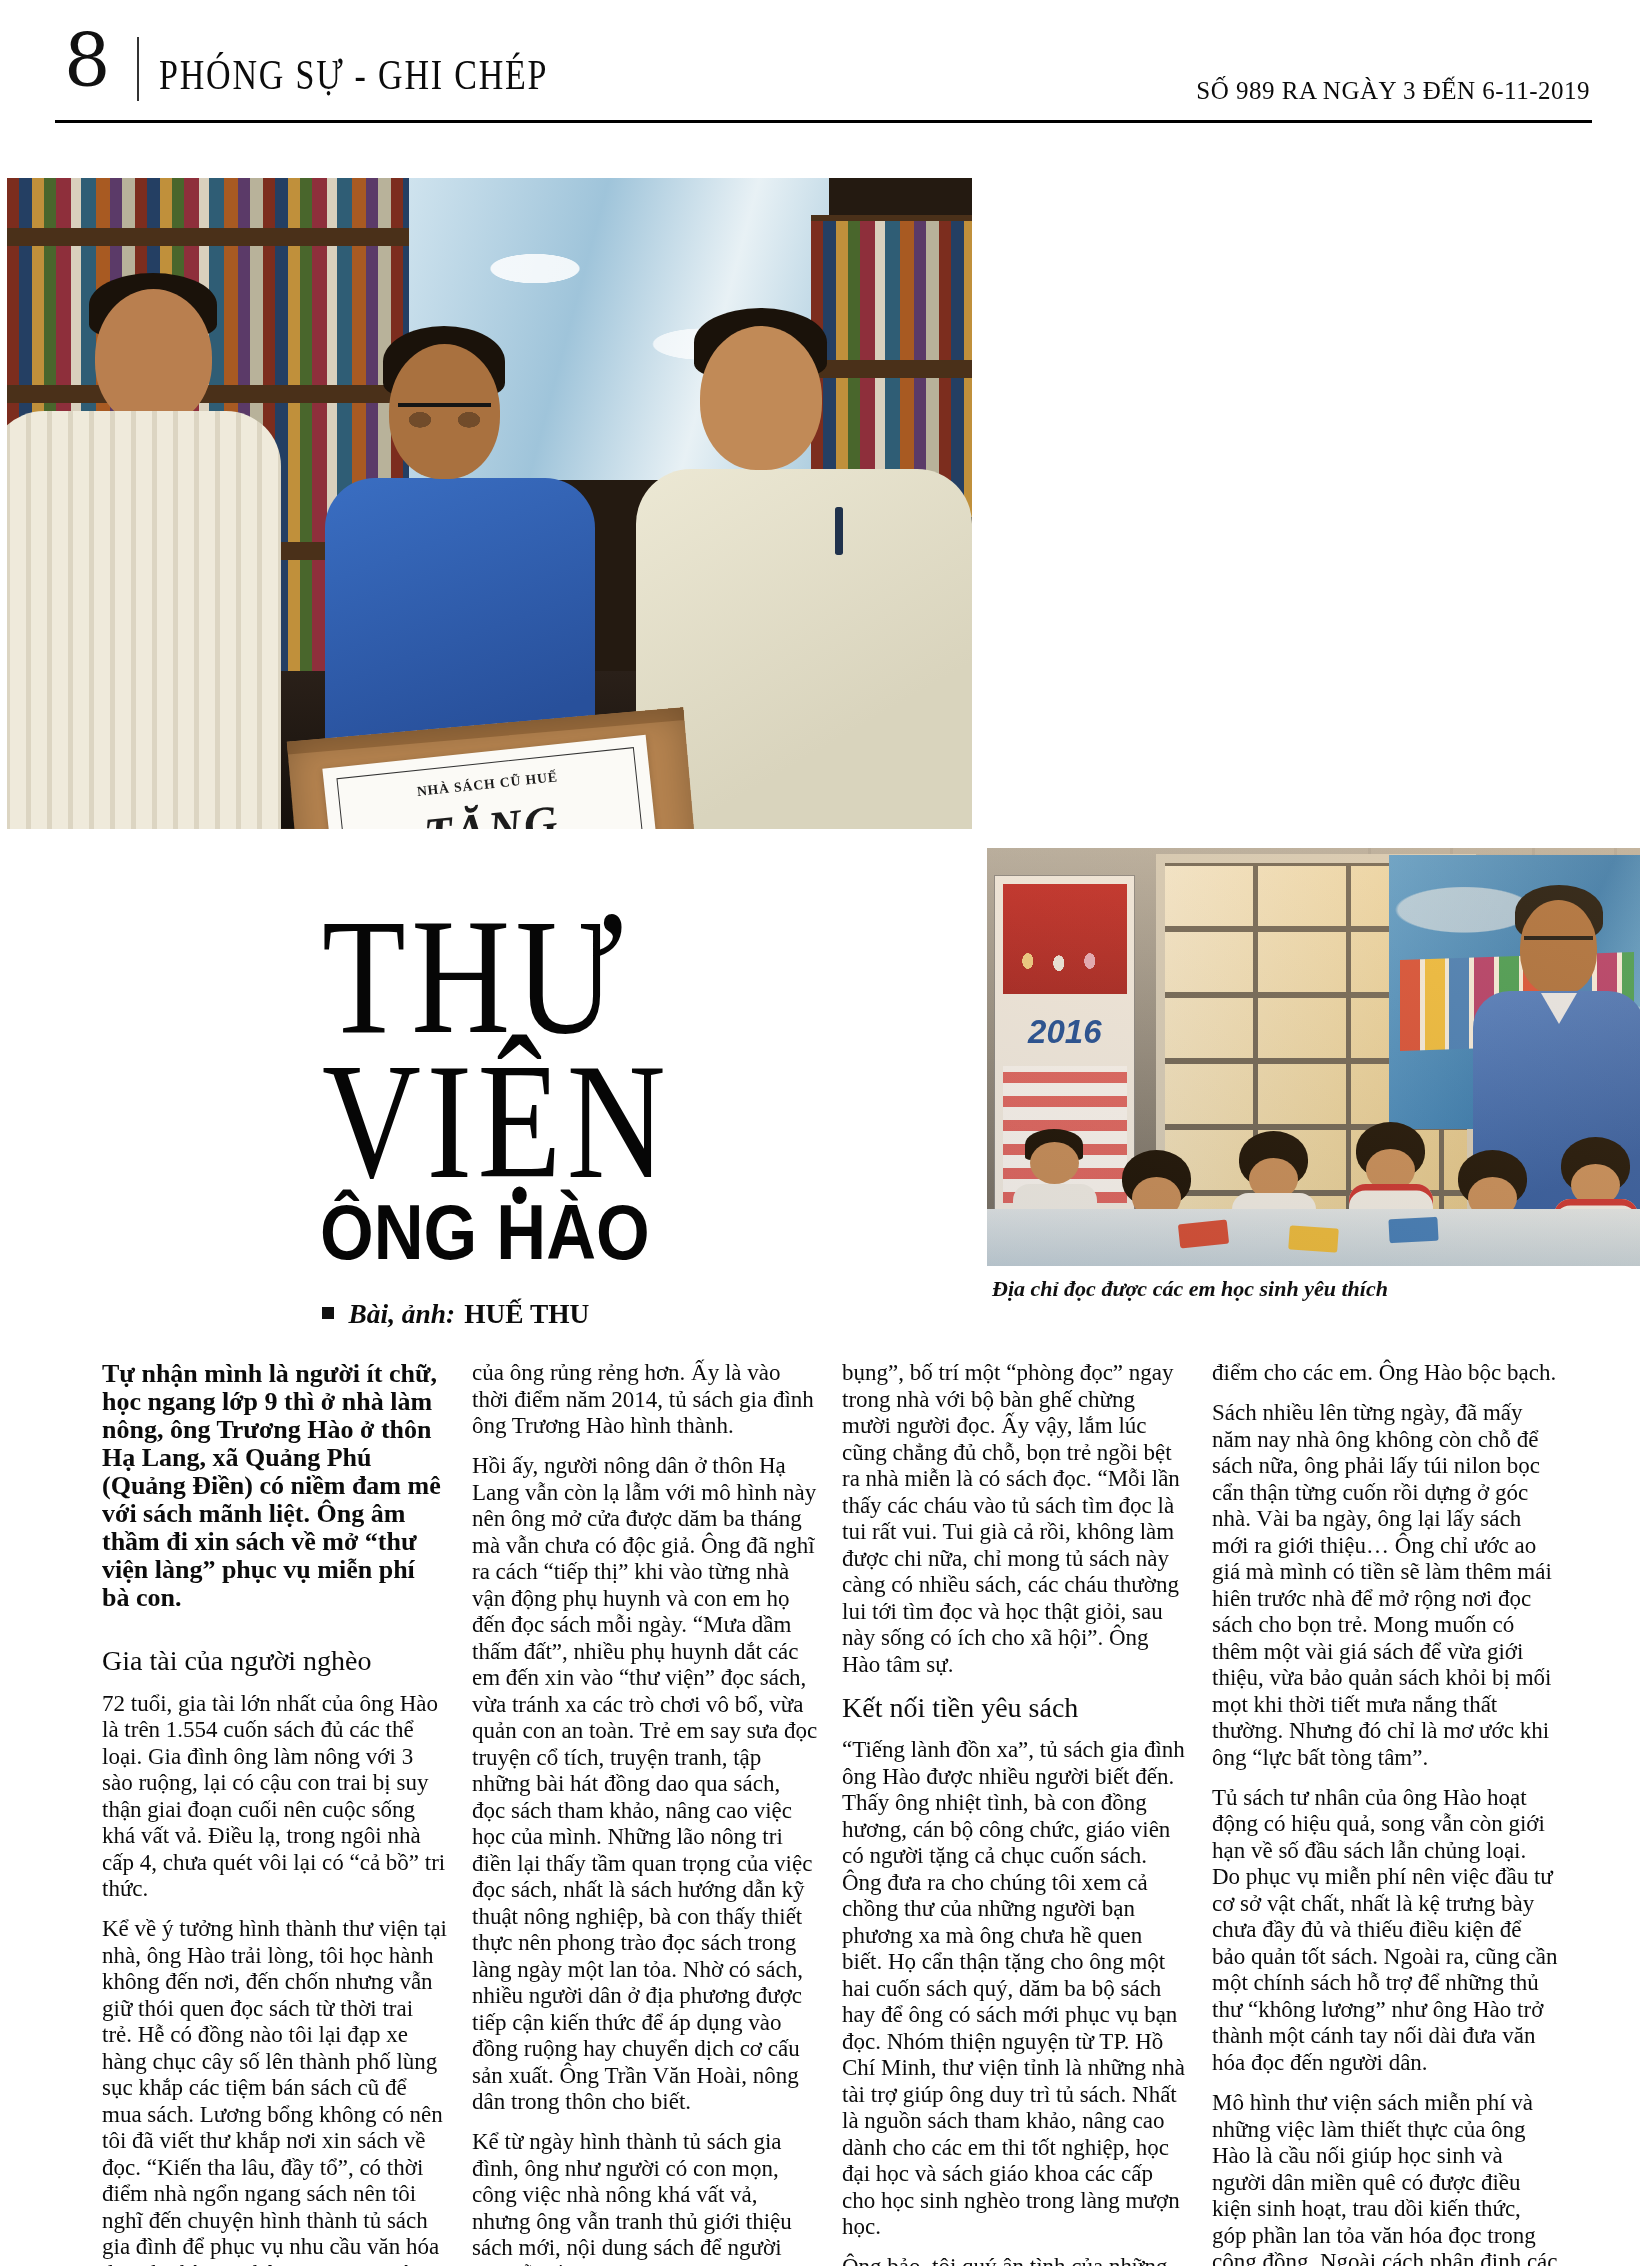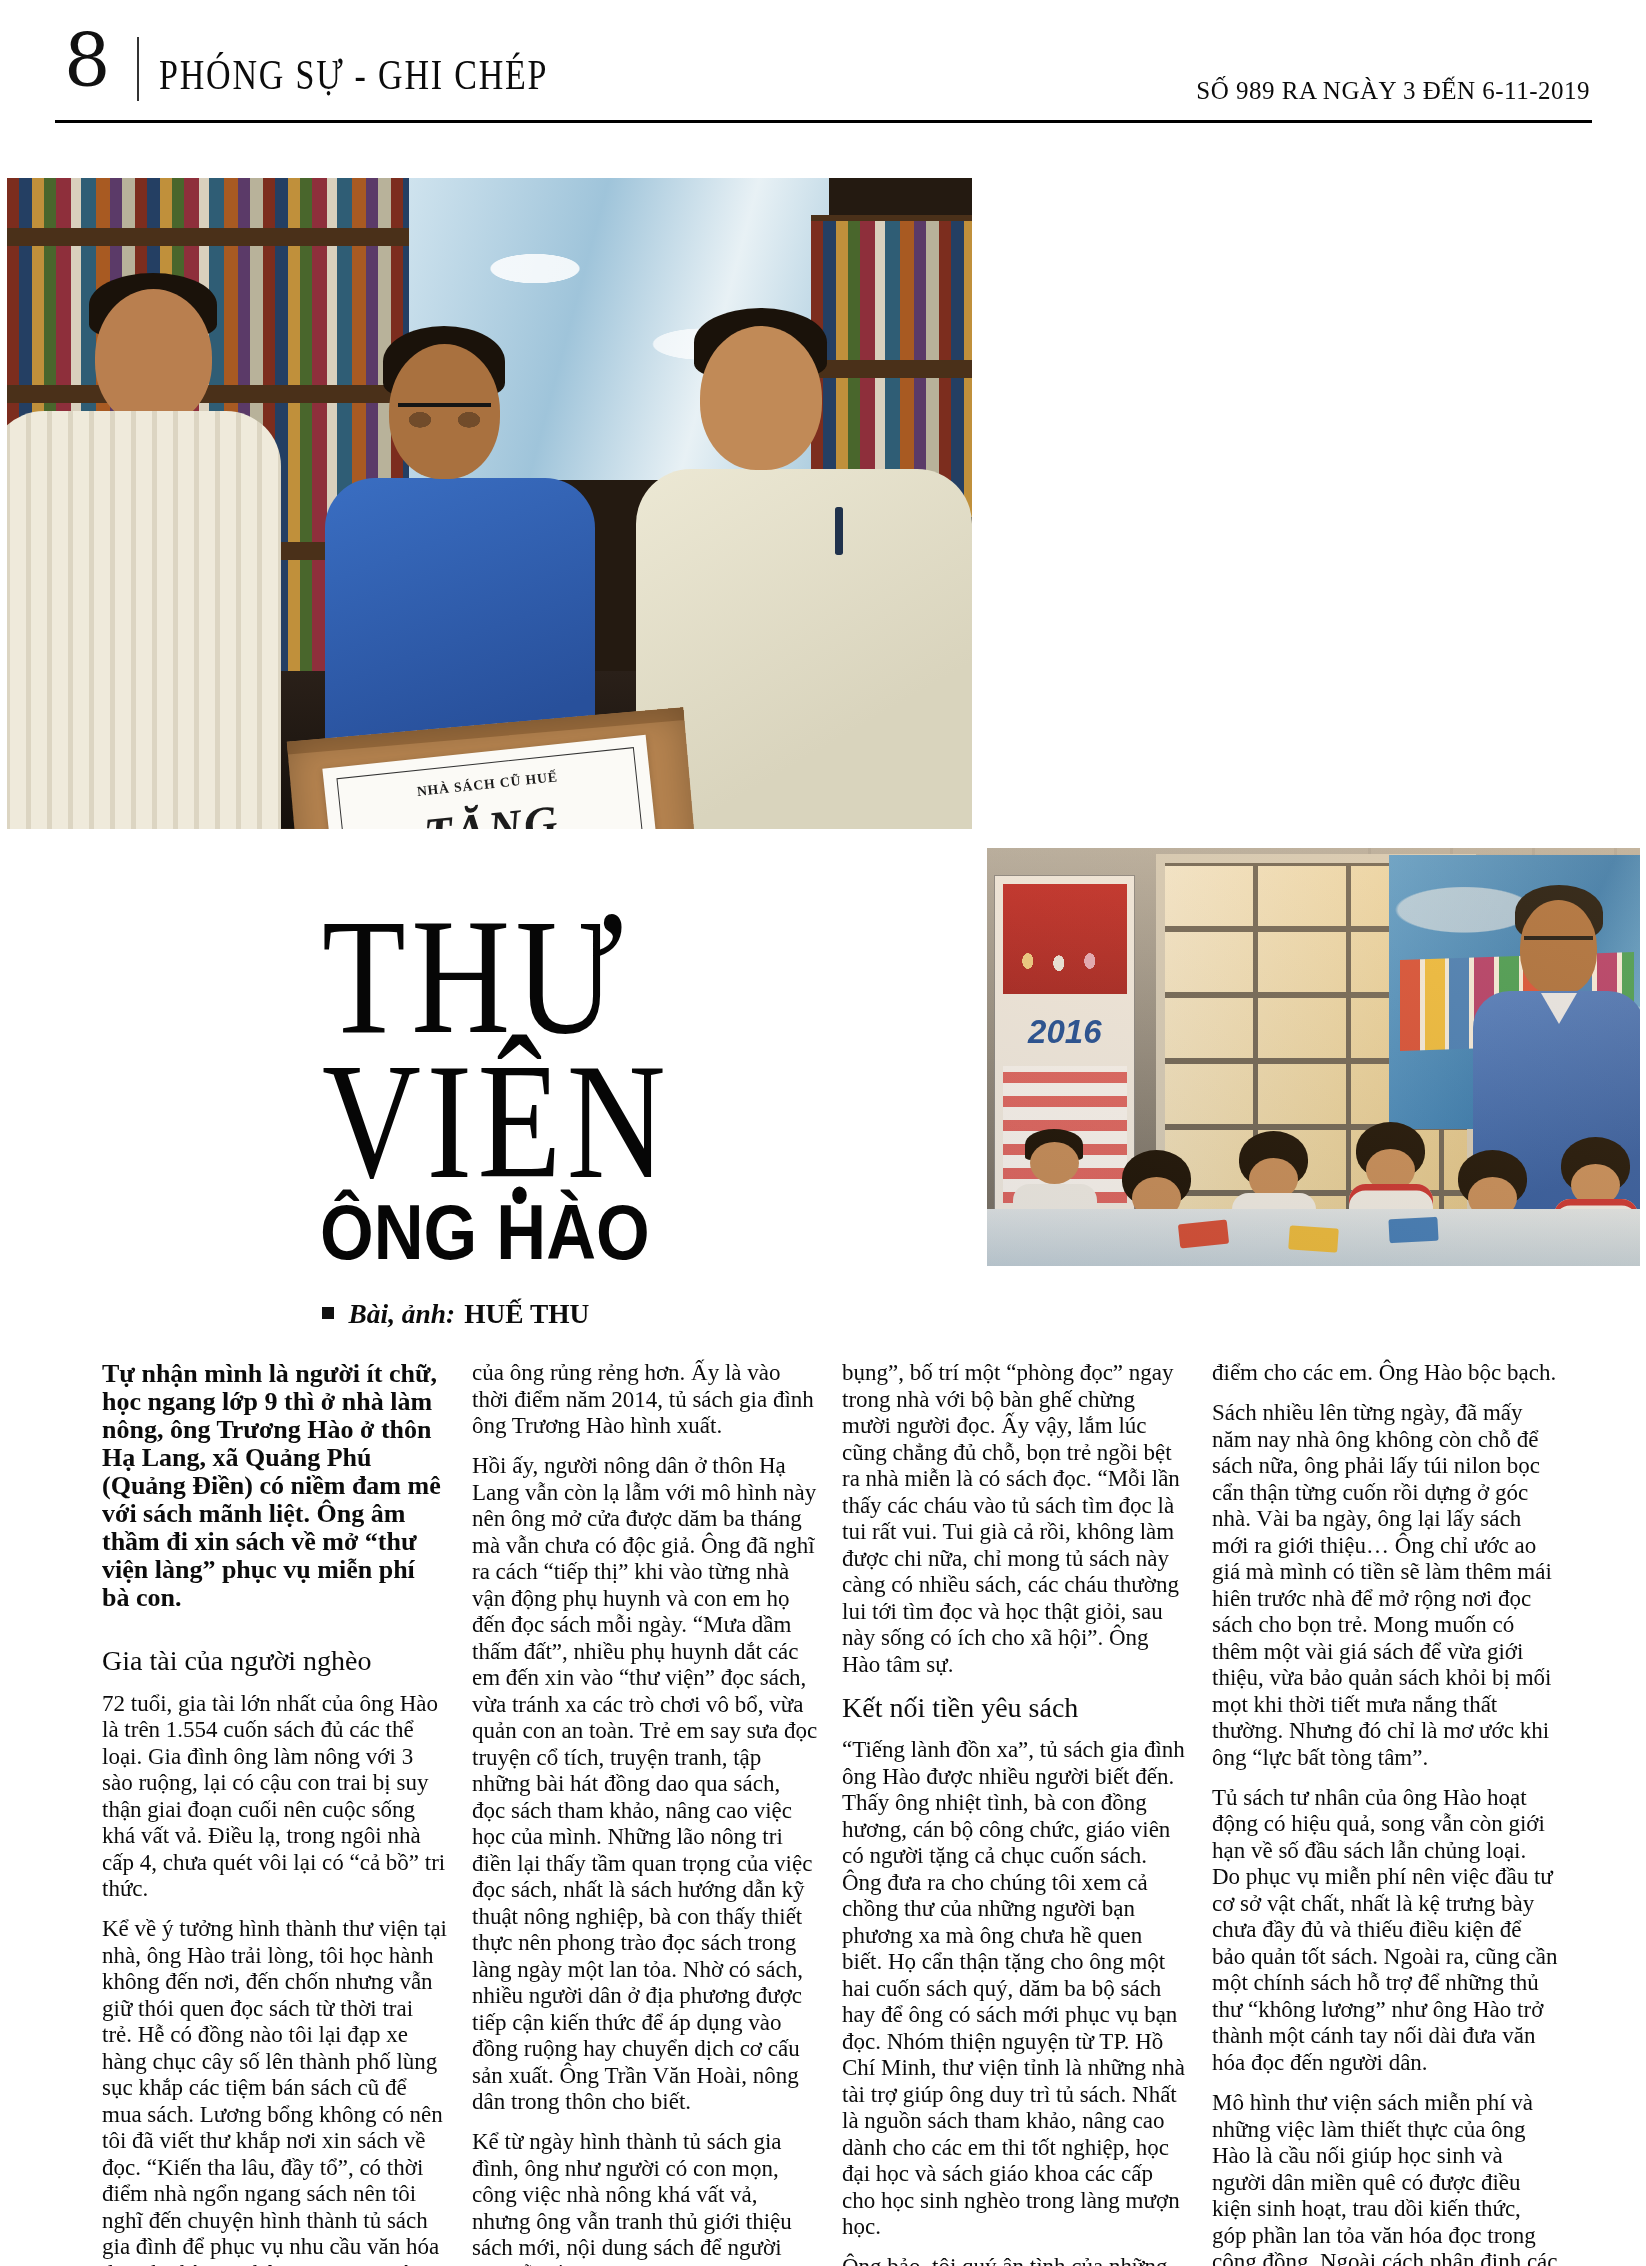--- a/index.html
+++ b/index.html
@@ -241,30 +241,31 @@
         <span class="face"></span>
         <span class="shirt"></span>
       </div>
     <div id="p2-table">
       <span class="tbook" style="left:192px;top:12.8px;background:#d94f3a;transform:rotate(-6deg);"></span>
       <span class="tbook" style="left:302px;top:18.3px;background:#f0c040;transform:rotate(4deg);"></span>
       <span class="tbook" style="left:402px;top:9.1px;background:#3f7fc1;transform:rotate(-3deg);"></span>
     </div>
     <div id="p2-warm"></div>
   </div>
+  <div id="caption2" class="caption">Địa chỉ đọc được các em học sinh yêu thích</div>
 
   <div id="article-columns">
       <div class="col">
         <p class="intro">Tự nhận mình là người ít chữ, học ngang lớp 9 thì ở nhà làm nông, ông Trương Hào ở thôn Hạ Lang, xã Quảng Phú (Quảng Điền) có niềm đam mê với sách mãnh liệt. Ông âm thầm đi xin sách về mở “thư viện làng” phục vụ miễn phí bà con.</p>
         <h2 class="heading">Gia tài của người nghèo</h2>
         <p class="para">72 tuổi, gia tài lớn nhất của ông Hào là trên 1.554 cuốn sách đủ các thể loại. Gia đình ông làm nông với 3 sào ruộng, lại có cậu con trai bị suy thận giai đoạn cuối nên cuộc sống khá vất vả. Điều lạ, trong ngôi nhà cấp 4, chưa quét vôi lại có “cả bồ” tri thức.</p>
         <p class="para">Kể về ý tưởng hình thành thư viện tại nhà, ông Hào trải lòng, tôi học hành không đến nơi, đến chốn nhưng vẫn giữ thói quen đọc sách từ thời trai trẻ. Hễ có đồng nào tôi lại đạp xe hàng chục cây số lên thành phố lùng sục khắp các tiệm bán sách cũ để mua sách. Lương bổng không có nên tôi đã viết thư khắp nơi xin sách về đọc. “Kiến tha lâu, đầy tổ”, có thời điểm nhà ngổn ngang sách nên tôi nghĩ đến chuyện hình thành tủ sách gia đình để phục vụ nhu cầu văn hóa đọc cho bà con thôn Hạ Lang. Lúc ấy, có người cho ông gàn dở, miếng ăn còn phải chạy từng bữa lấy đâu ra thời gian để đọc sách. Bỏ qua tất cả khi tâm nguyện của ông được vợ con và những người bạn phương xa ủng hộ. Những người bạn ở TP. Hồ Chí Minh tặng ông 300 cuốn sách nên “vốn liếng”</p>
       </div>
       <div class="col">
-        <p class="para">của ông rủng rẻng hơn. Ấy là vào thời điểm năm 2014, tủ sách gia đình ông Trương Hào hình xuất.</p>
+        <p class="para">của ông rủng rẻng hơn. Ấy là vào thời điểm năm 2014, tủ sách gia đình ông Trương Hào hình thành.</p>
         <p class="para">Hồi ấy, người nông dân ở thôn Hạ Lang vẫn còn lạ lẫm với mô hình này nên ông mở cửa được dăm ba tháng mà vẫn chưa có độc giả. Ông đã nghĩ ra cách “tiếp thị” khi vào từng nhà vận động phụ huynh và con em họ đến đọc sách mỗi ngày. “Mưa dầm thấm đất”, nhiều phụ huynh dắt các em đến xin vào “thư viện” đọc sách, vừa tránh xa các trò chơi vô bổ, vừa quản con an toàn. Trẻ em say sưa đọc truyện cổ tích, truyện tranh, tập những bài hát đồng dao qua sách, đọc sách tham khảo, nâng cao việc học của mình. Những lão nông tri điền lại thấy tầm quan trọng của việc đọc sách, nhất là sách hướng dẫn kỹ thuật nông nghiệp, bà con thấy thiết thực nên phong trào đọc sách trong làng ngày một lan tỏa. Nhờ có sách, nhiều người dân ở địa phương được tiếp cận kiến thức để áp dụng vào đồng ruộng hay chuyển dịch cơ cấu sản xuất. Ông Trần Văn Hoài, nông dân trong thôn cho biết.</p>
         <p class="para">Kể từ ngày hình thành tủ sách gia đình, ông như người có con mọn, công việc nhà nông khá vất vả, nhưng ông vẫn tranh thủ giới thiệu sách mới, nội dung sách để người đọc dễ tiếp cận hơn. Giờ thì nhà ông đón khách khá đông, cả trẻ con lẫn người lớn ước chừng cũng trên 20 người/ ngày. Ông không làm thẻ, không ghi chép, các em tự ghi vào sổ mượn bao nhiêu sách, bao nhiêu ngày rồi tự đến trả, vậy mà ông chẳng bao giờ mất cuốn nào. Hai vợ chồng ông bàn bạc, thôi thì “chật nhà nhưng không chật</p>
       </div>
       <div class="col">
         <p class="para">bụng”, bố trí một “phòng đọc” ngay trong nhà với bộ bàn ghế chừng mười người đọc. Ấy vậy, lắm lúc cũng chẳng đủ chỗ, bọn trẻ ngồi bệt ra nhà miễn là có sách đọc. “Mỗi lần thấy các cháu vào tủ sách tìm đọc là tui rất vui. Tui già cả rồi, không làm được chi nữa, chỉ mong tủ sách này càng có nhiều sách, các cháu thường lui tới tìm đọc và học thật giỏi, sau này sống có ích cho xã hội”. Ông Hào tâm sự.</p>
         <h2 class="heading">Kết nối tiền yêu sách</h2>
         <p class="para">“Tiếng lành đồn xa”, tủ sách gia đình ông Hào được nhiều người biết đến. Thấy ông nhiệt tình, bà con đồng hương, cán bộ công chức, giáo viên có người tặng cả chục cuốn sách. Ông đưa ra cho chúng tôi xem cả chồng thư của những người bạn phương xa mà ông chưa hề quen biết. Họ cẩn thận tặng cho ông một hai cuốn sách quý, dăm ba bộ sách hay để ông có sách mới phục vụ bạn đọc. Nhóm thiện nguyện từ TP. Hồ Chí Minh, thư viện tỉnh là những nhà tài trợ giúp ông duy trì tủ sách. Nhất là nguồn sách tham khảo, nâng cao dành cho các em thi tốt nghiệp, học đại học và sách giáo khoa các cấp cho học sinh nghèo trong làng mượn học.</p>
         <p class="para">Ông bảo, tôi quý ân tình của những người yêu sách khi của một đồng, công một nén, bởi có những giáo viên, bác sĩ lặn lội tìm về nhà tôi cũng chỉ để tặng sách. Thư viện tỉnh cũng đồng hành khi hỗ trợ tôi hàng trăm cuốn sách, giá sách. Mỗi khi có sách mới về, bọn trẻ thích lắm, chúng ngồi hàng giờ đồng hồ, quên cả ăn cơm. Chỉ chừng ấy thôi cũng làm chúng tôi phấn chấn, tìm mọi cách để có thật nhiều</p>
       </div>
       <div class="col">

